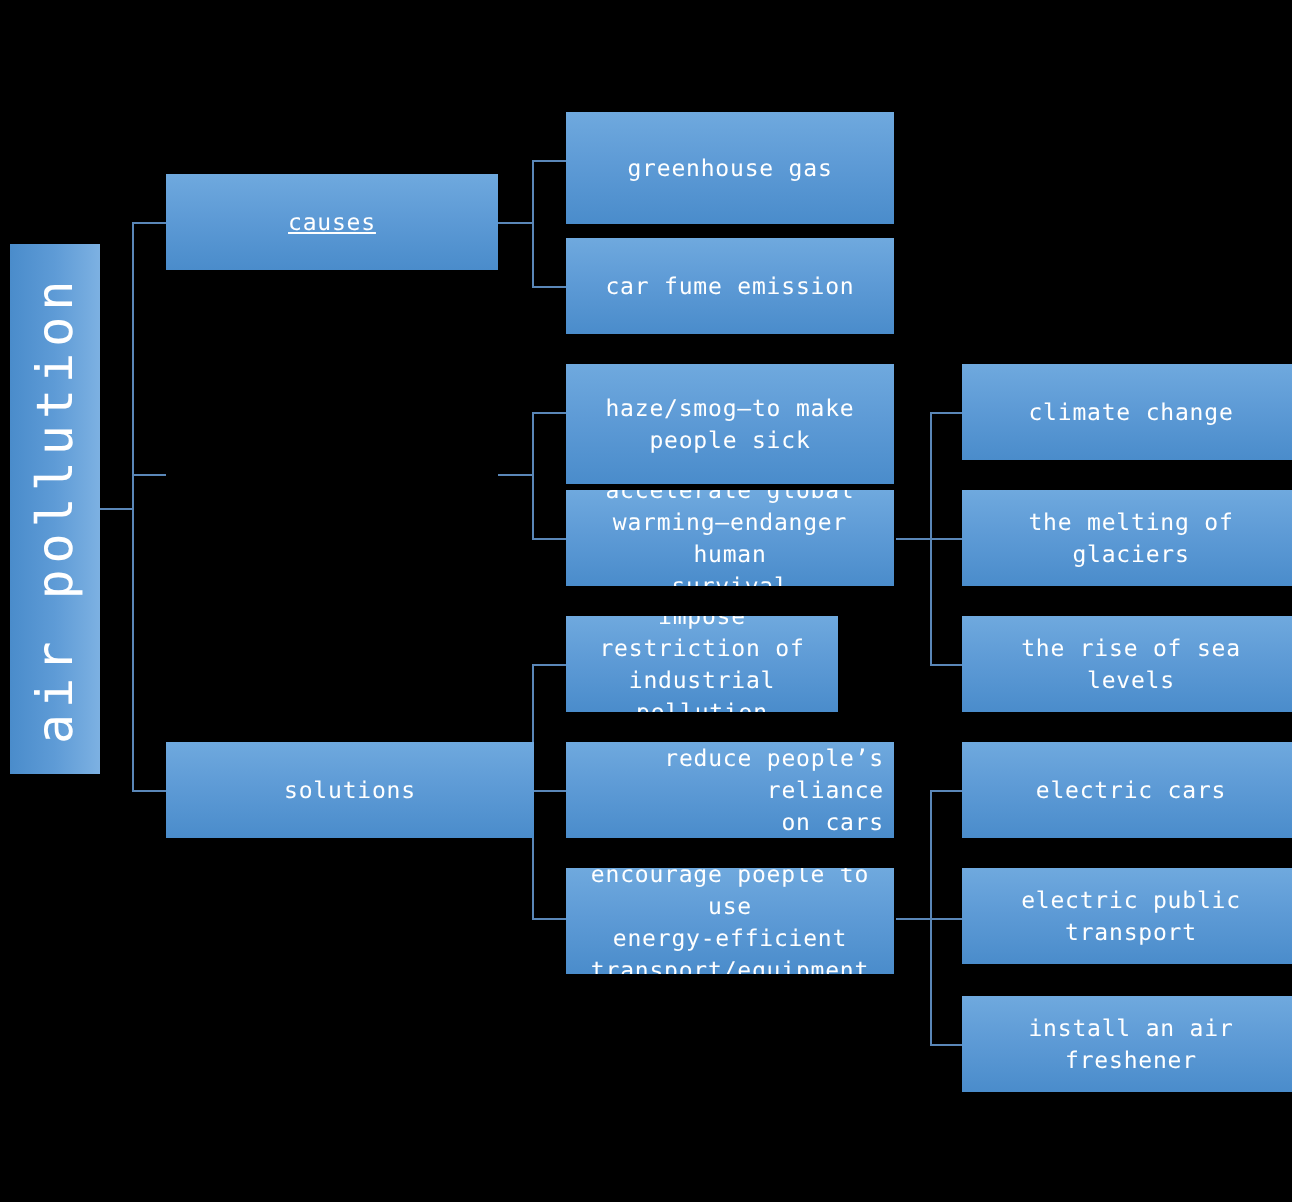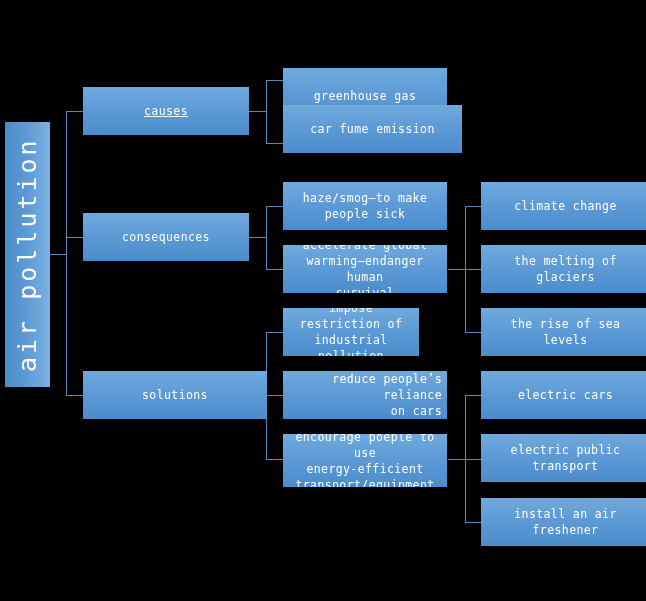--- a/index.html
+++ b/index.html
@@ -83,29 +83,28 @@
   <div class="conn h" style="left:448px; top:459px; width:17px;"></div>
   <div class="conn v" style="left:465px; top:395px; height:127px;"></div>
   <div class="conn h" style="left:465px; top:395px; width:17px;"></div>
   <div class="conn h" style="left:465px; top:459px; width:17px;"></div>
   <div class="conn h" style="left:465px; top:522px; width:17px;"></div>
 
   <div class="node root" style="left:5px; top:122px; width:45px; height:265px;">air pollution</div>
 
   <div class="node" style="left:83px; top:87px; width:166px; height:48px;text-decoration:underline;">causes</div>
 
-  <div class="node" style="left:83px; top:213px; width:166px; height:48px;">consequences</div>
 
   <div class="node" style="left:83px; top:371px; width:184px; height:48px;">solutions</div>
 
-  <div class="node" style="left:283px; top:68px; width:164px; height:56px;">greenhouse gas</div>
+  <div class="node" style="left:283px; top:56px; width:164px; height:56px;">greenhouse gas</div>
 
-  <div class="node" style="left:283px; top:105px; width:179px; height:48px;">car fume emission</div>
+  <div class="node" style="left:283px; top:119px; width:164px; height:48px;">car fume emission</div>
 
-  <div class="node" style="left:283px; top:182px; width:164px; height:48px;">haze/smog—to make
+  <div class="node" style="left:283px; top:182px; width:164px; height:60px;">haze/smog—to make
 people sick</div>
 
   <div class="node" style="left:283px; top:245px; width:164px; height:48px;">accelerate global
 warming—endanger human
 survival</div>
 
   <div class="node" style="left:283px; top:308px; width:136px; height:48px;">impose restriction of
 industrial pollution</div>
 
   <div class="node" style="left:283px; top:371px; width:164px; height:48px;text-align:right;">reduce people’s reliance

